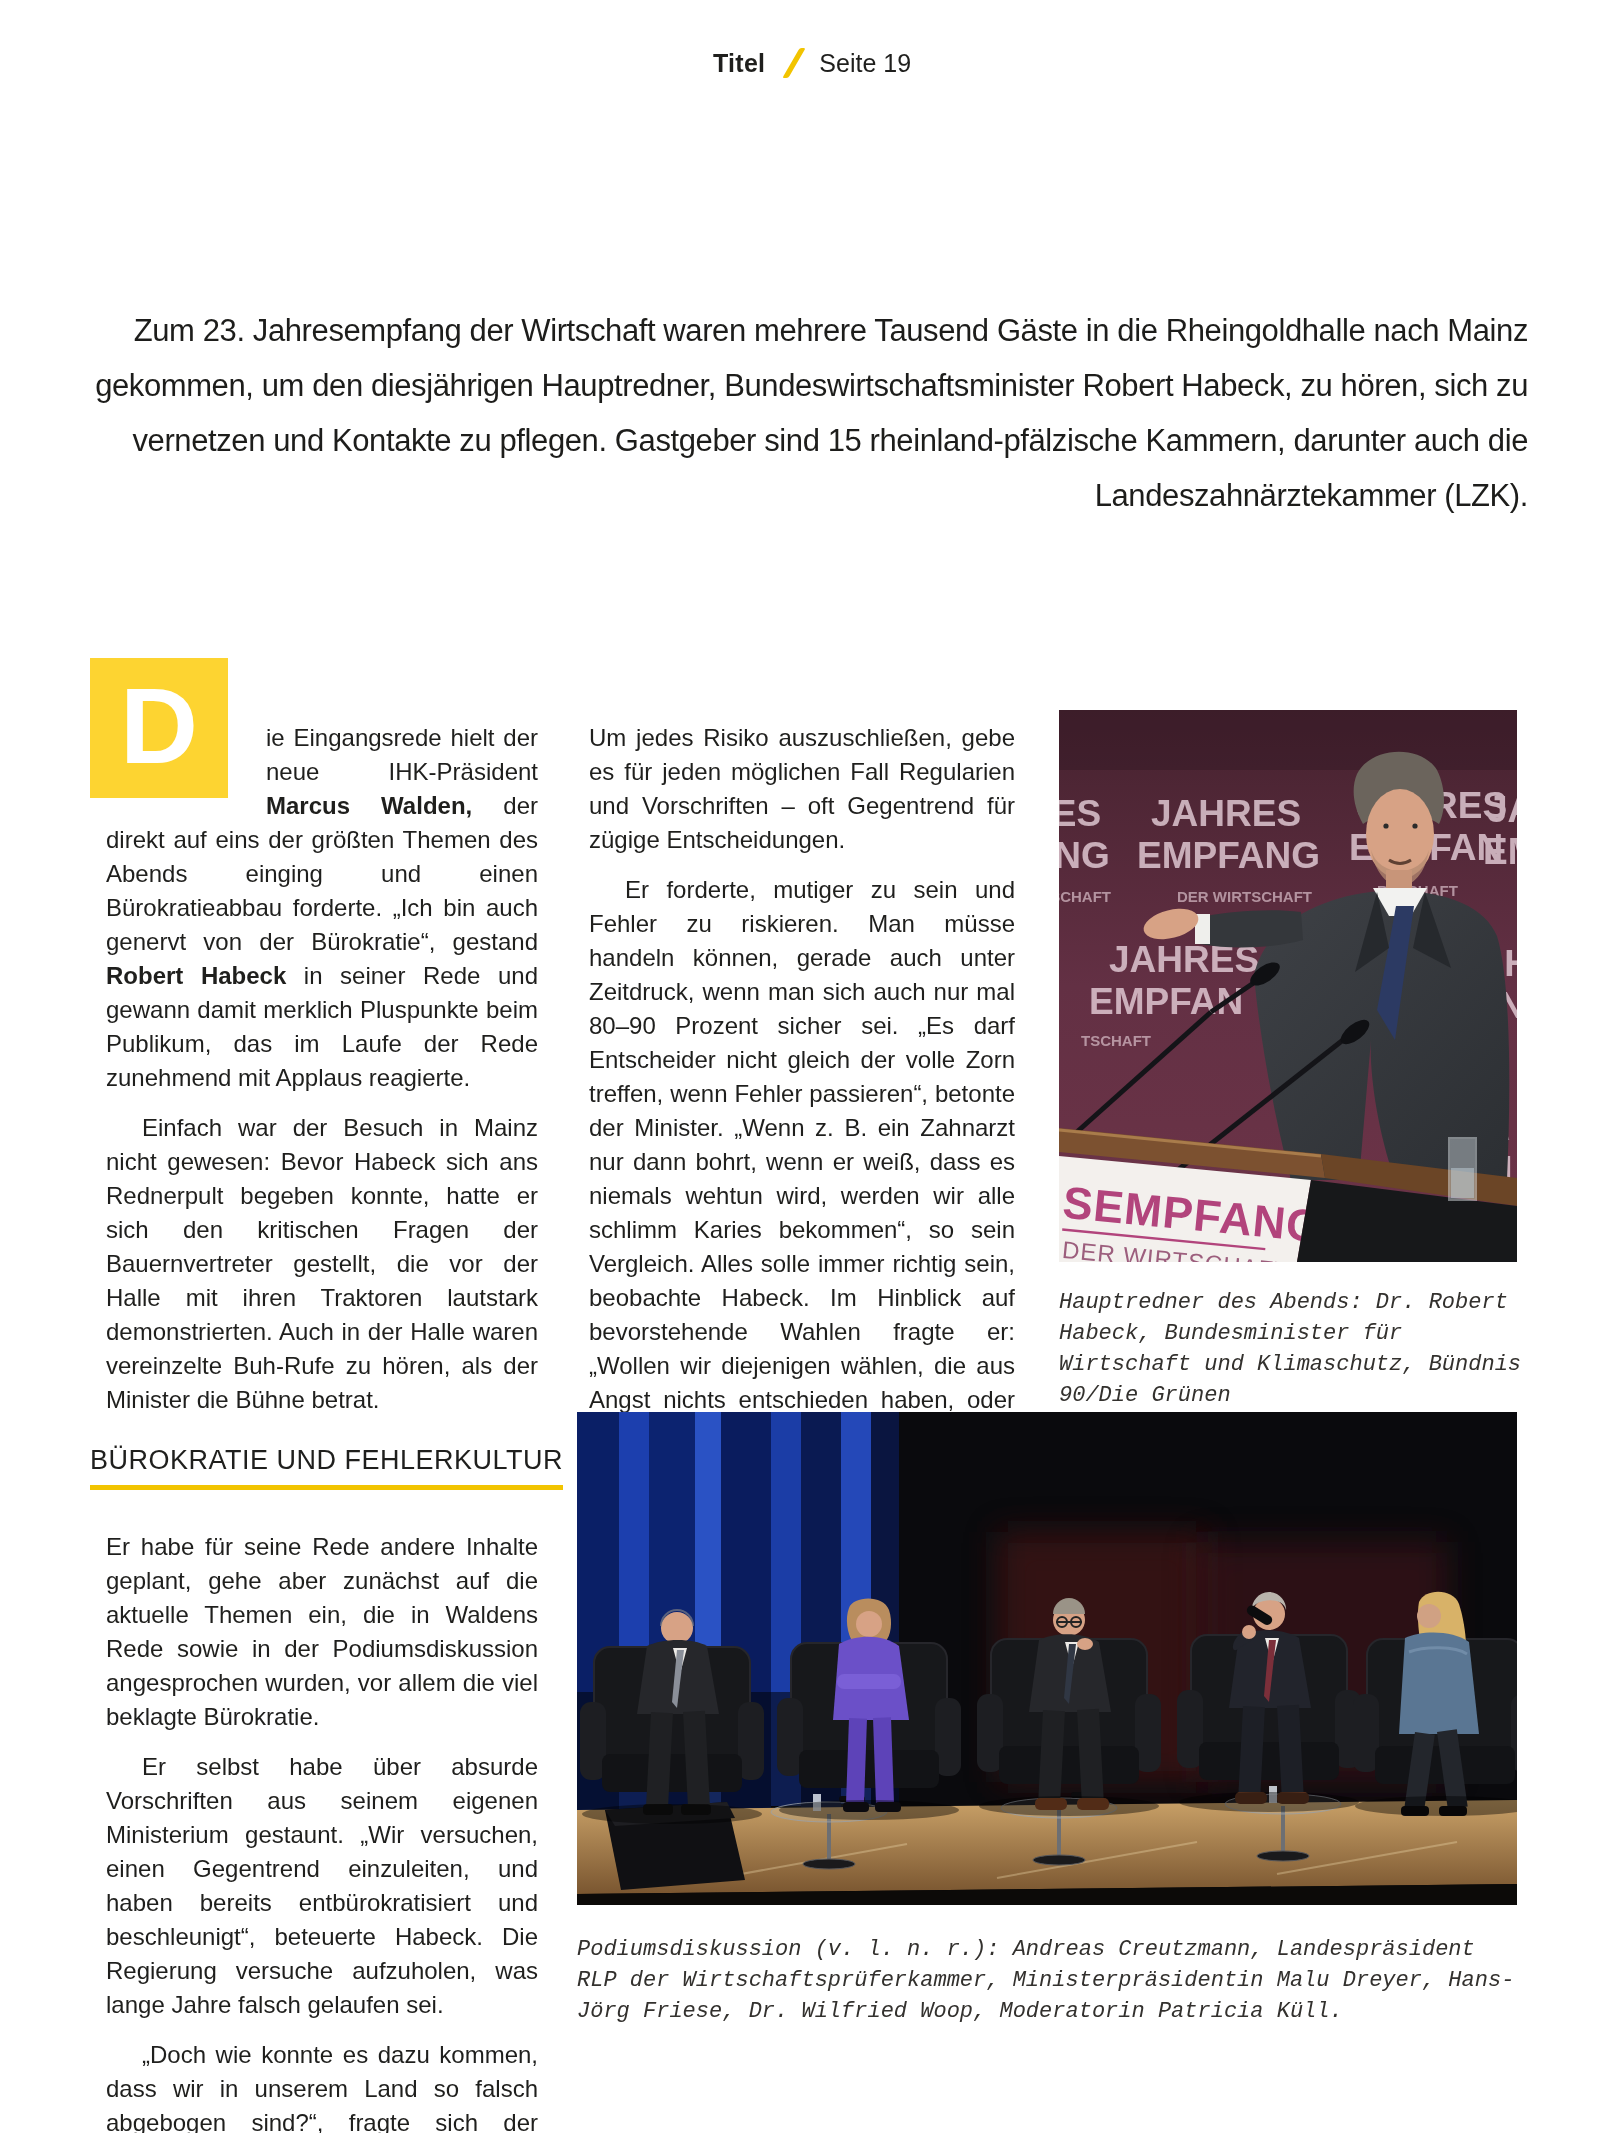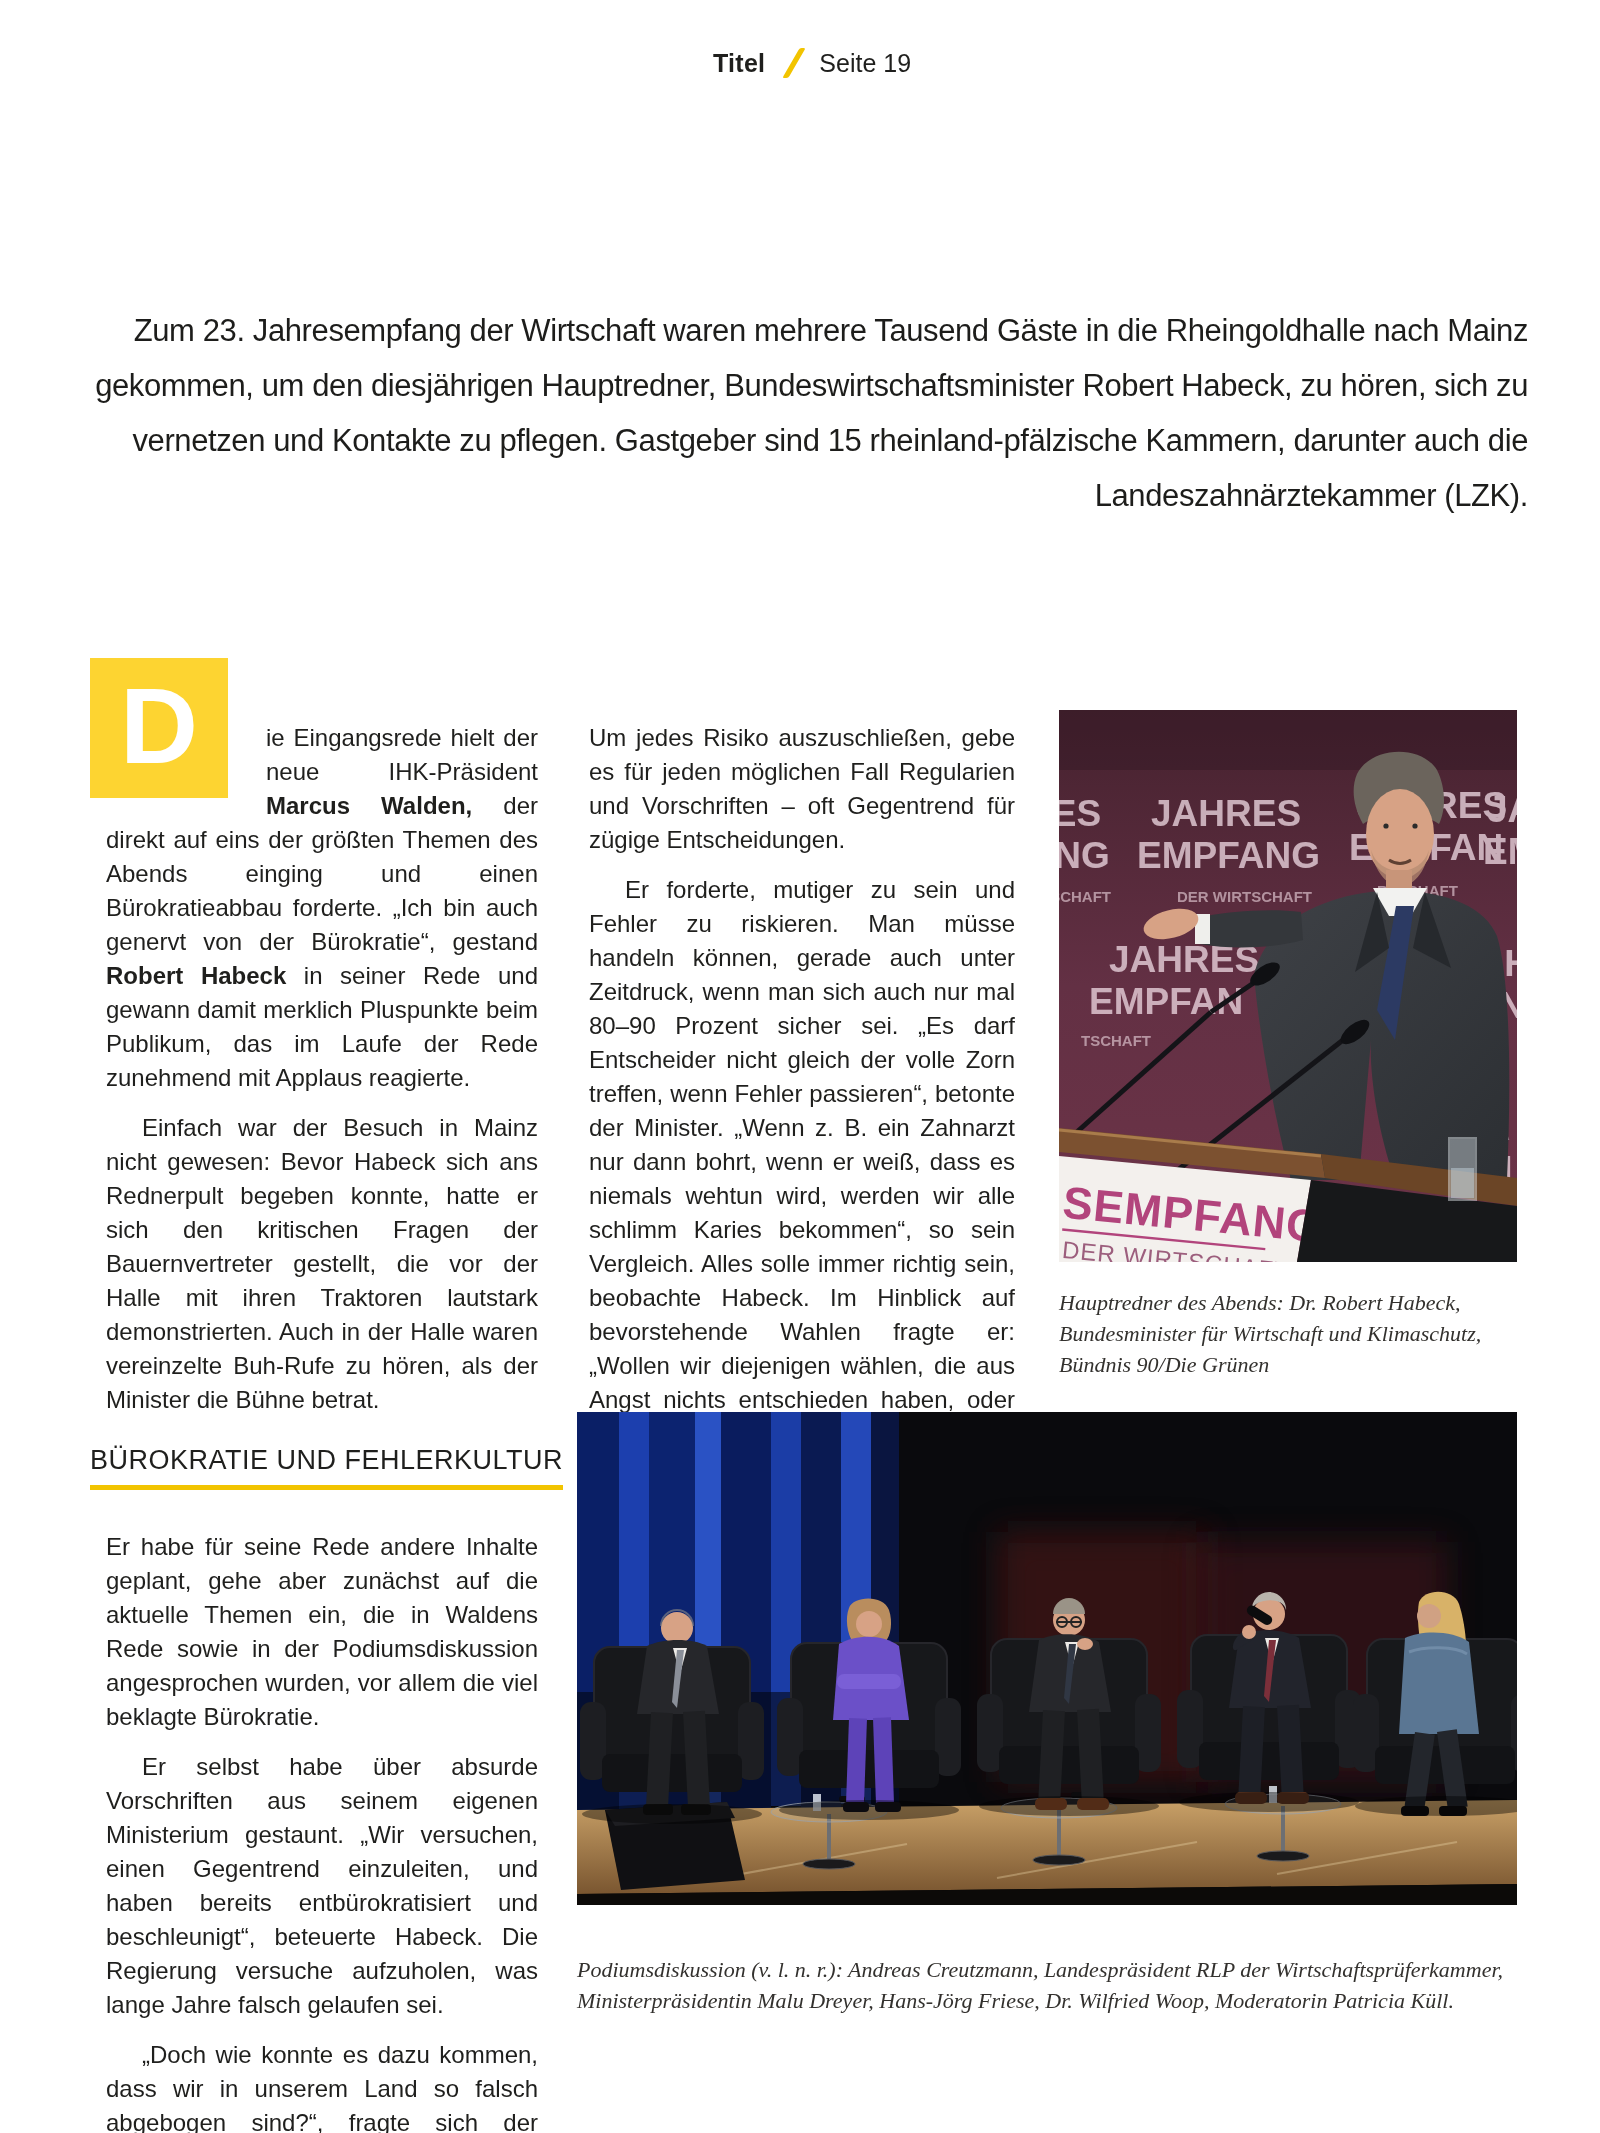--- a/index.html
+++ b/index.html
@@ -30,24 +30,24 @@
   .col-heading span{display:inline-block;font-weight:normal;font-size:27px;letter-spacing:.5px;
                     border-bottom:5px solid #f2c400;padding-bottom:8px;white-space:nowrap;}
   .col-mid{left:573px;top:705px;width:458px;}
   .more-arrow{position:absolute;right:2px;bottom:4px;width:17px;height:26px;background:#f2c400;
               clip-path:polygon(0 0,52% 0,100% 50%,52% 100%,0 100%,48% 50%);}
 
   
   .photo{position:absolute;overflow:hidden;background:#000;}
   .photo-speaker{left:1059px;top:710px;width:458px;height:552px;}
   .photo-panel{left:577px;top:1412px;width:940px;height:493px;}
-  .caption{position:absolute;font-family:Liberation Serif, serif;font-style:italic;
+  .caption{position:absolute;font-family:Liberation Mono, monospace;font-style:italic;
            font-size:22px;line-height:31px;color:#33312e;text-align:left;}
   .caption-speaker{left:1059px;top:1287px;width:470px;}
-  .caption-panel{left:577px;top:1934px;width:948px;margin-top:20px;}
+  .caption-panel{left:577px;top:1934px;width:948px;}
 </style>
 </head>
 <body>
 
 <div class="page">
 
   <div class="header">
     <span class="section">Titel</span>
     <span class="slash"></span>
     <span class="pageno">Seite 19</span>

